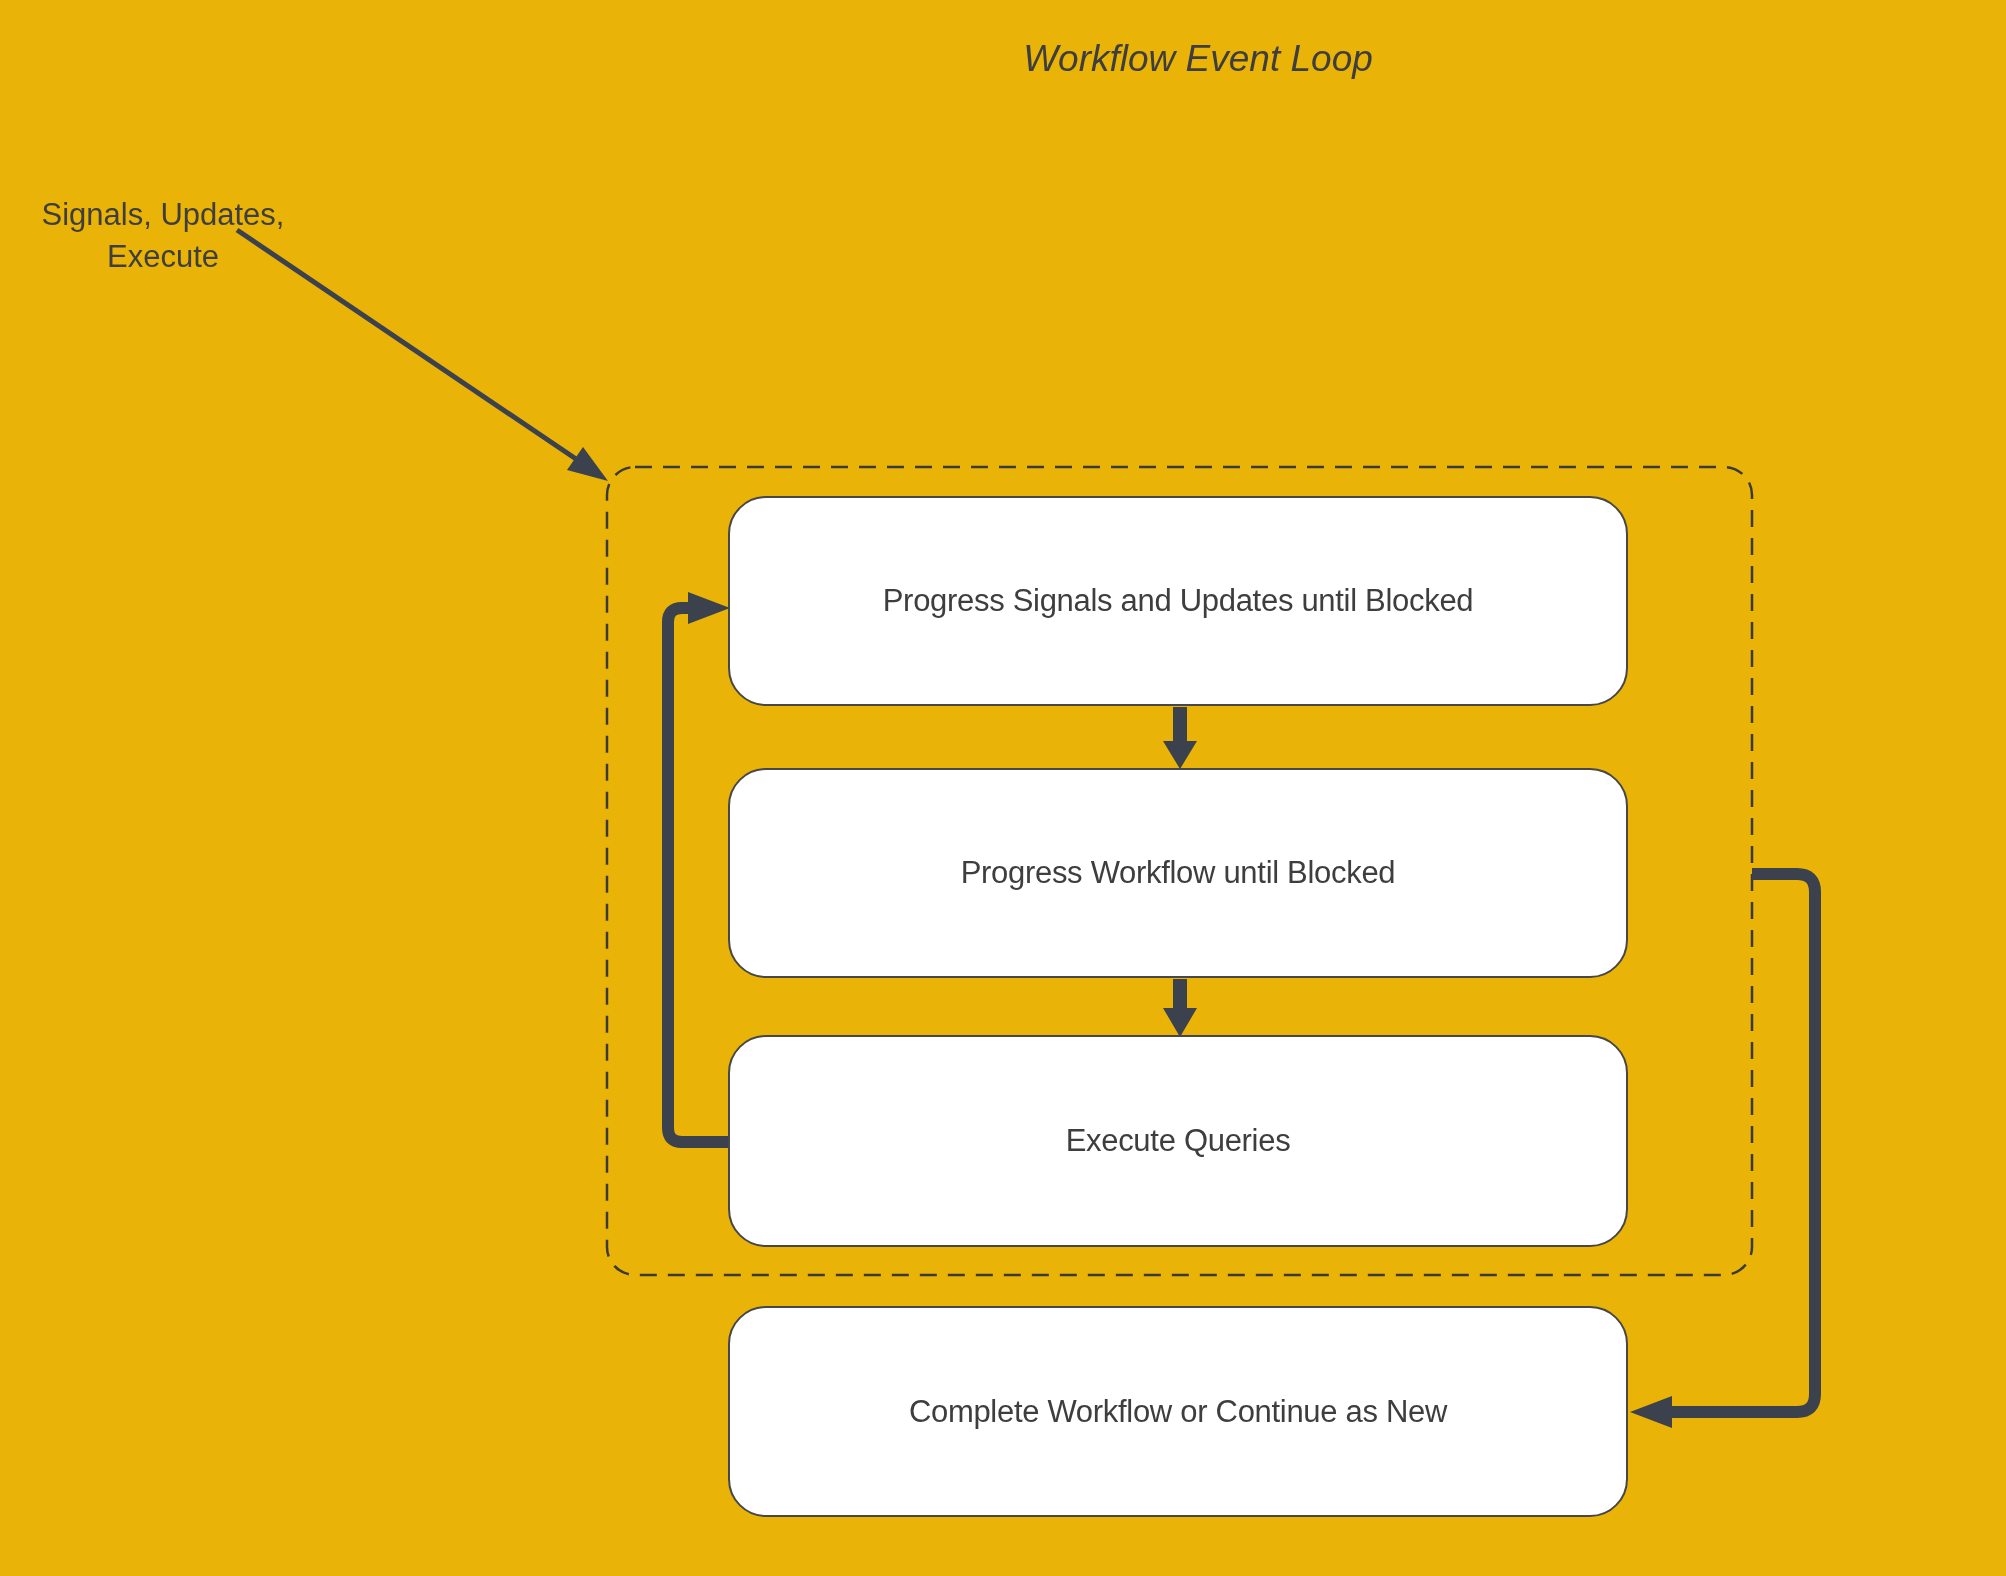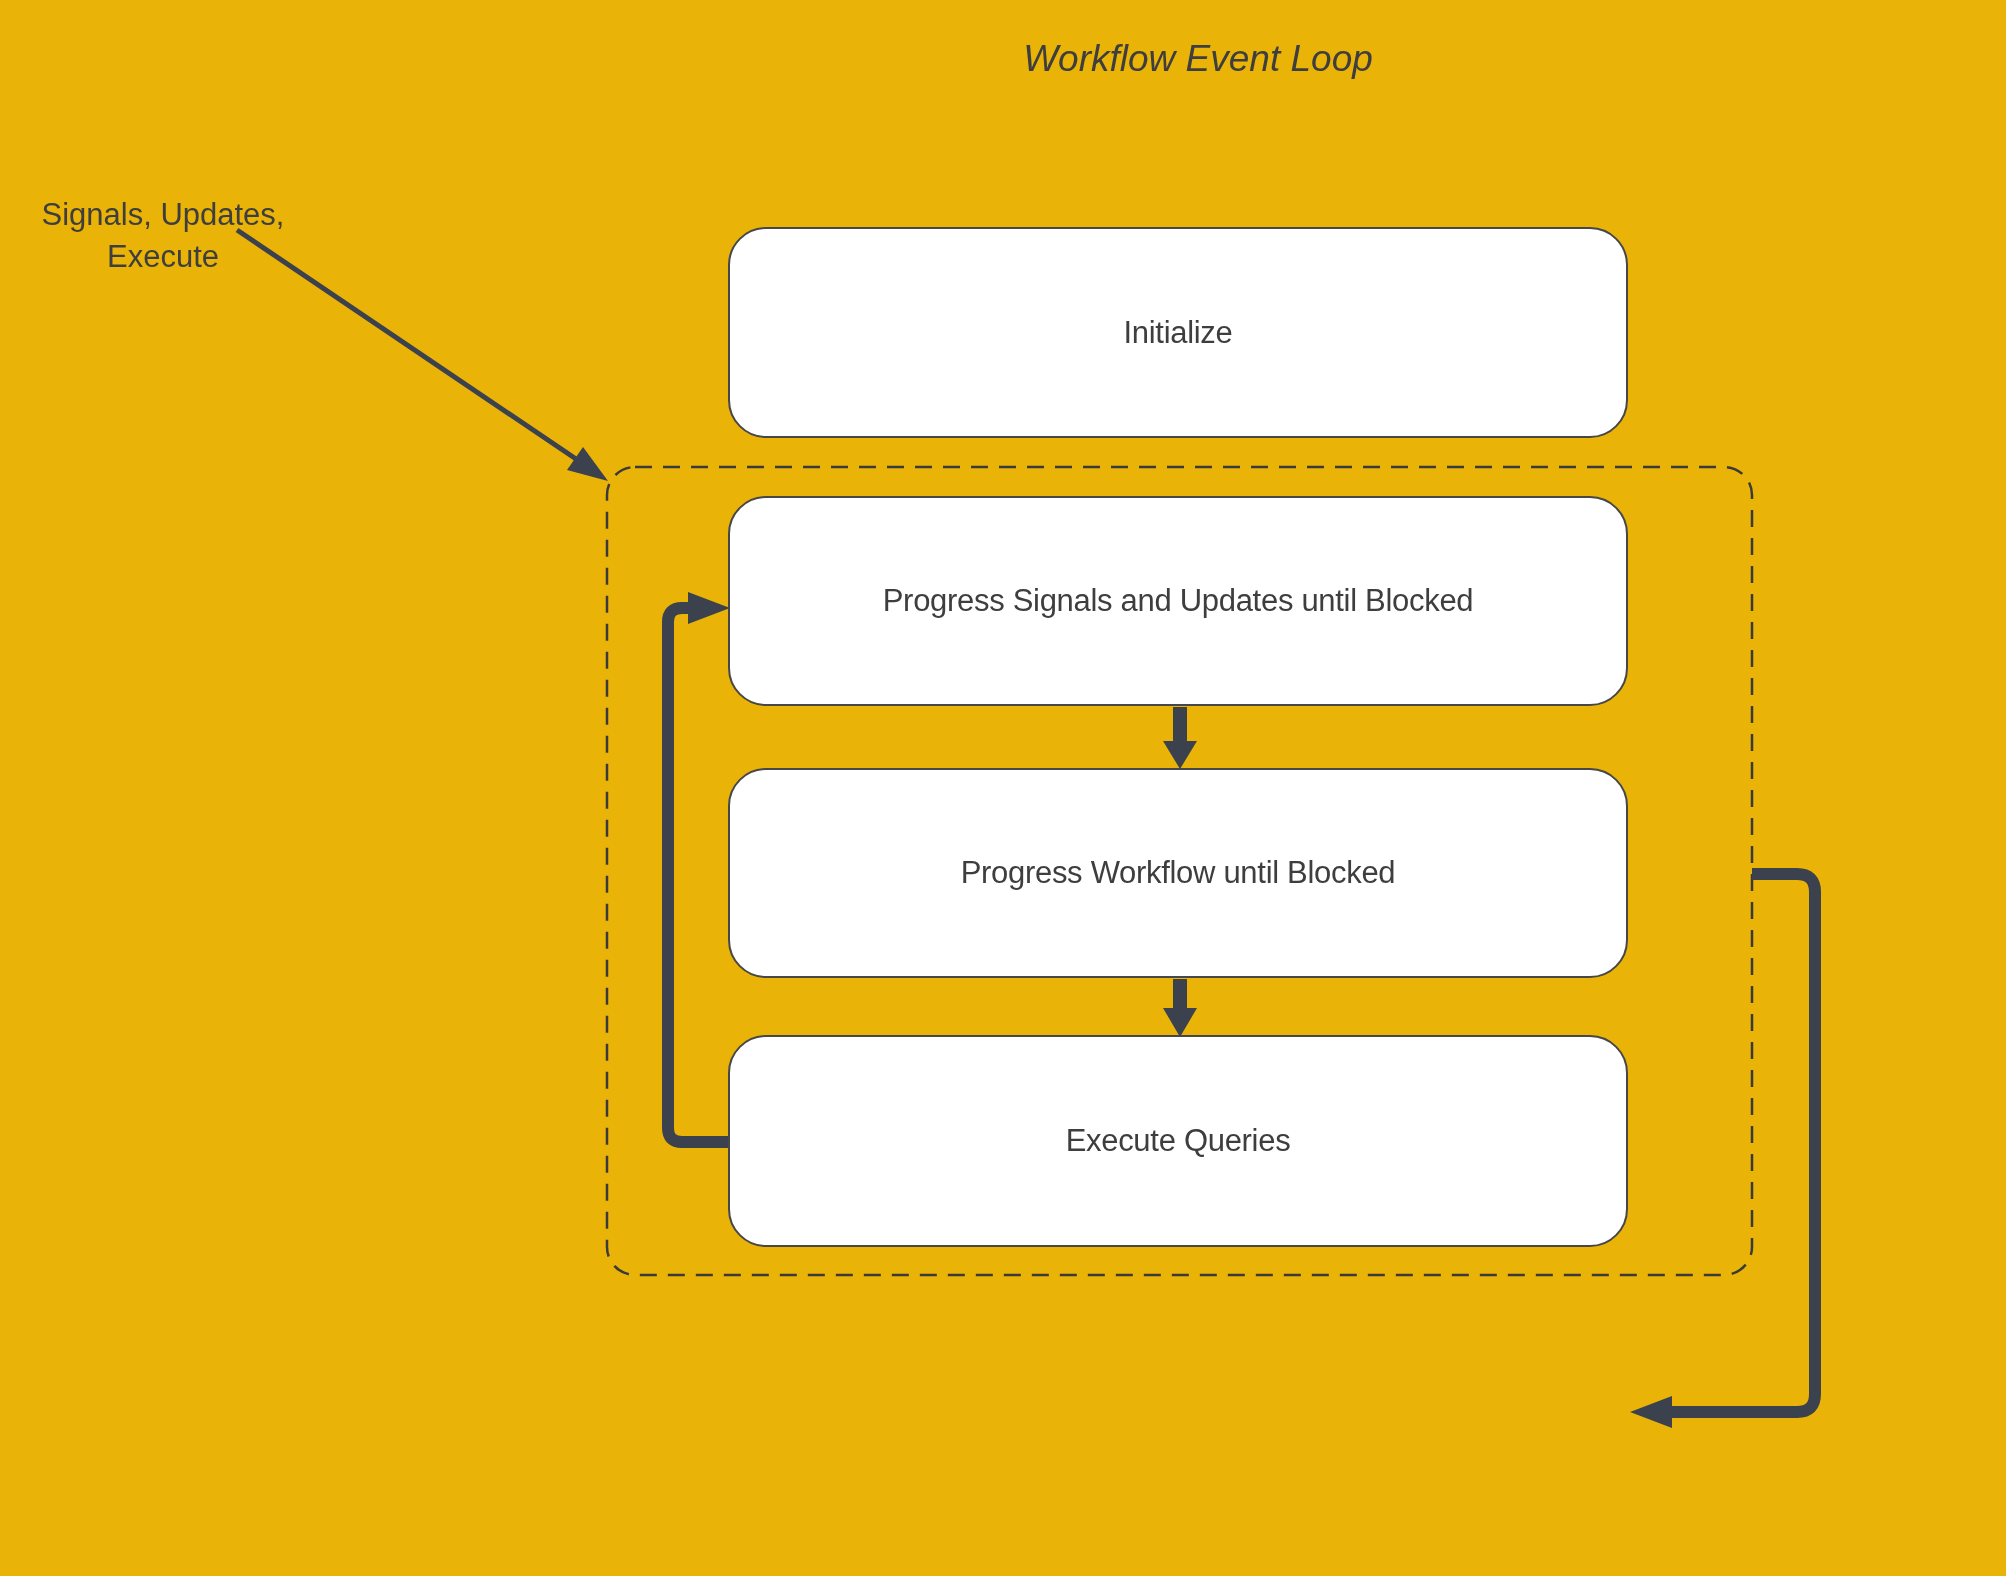--- a/index.html
+++ b/index.html
@@ -106,30 +106,30 @@
     </g>
   </svg>
 
   <div class="diagram-title">Workflow Event Loop</div>
 
   <div class="annotation">
     <div>Signals, Updates,</div>
     <div>Execute</div>
   </div>
 
-  <div class="node" id="node-initialize">
-    <span>Initialize</span>
-  </div>
 
   <div class="node" id="node-progress-signals">
     <span>Progress Signals and Updates until Blocked</span>
   </div>
 
   <div class="node" id="node-progress-workflow">
     <span>Progress Workflow until Blocked</span>
   </div>
 
   <div class="node" id="node-execute-queries">
     <span>Execute Queries</span>
   </div>
 
+  <div class="node" id="node-complete">
+    <span>Complete Workflow or Continue as New</span>
+  </div>
 
 </div>
 
 </body></html>

